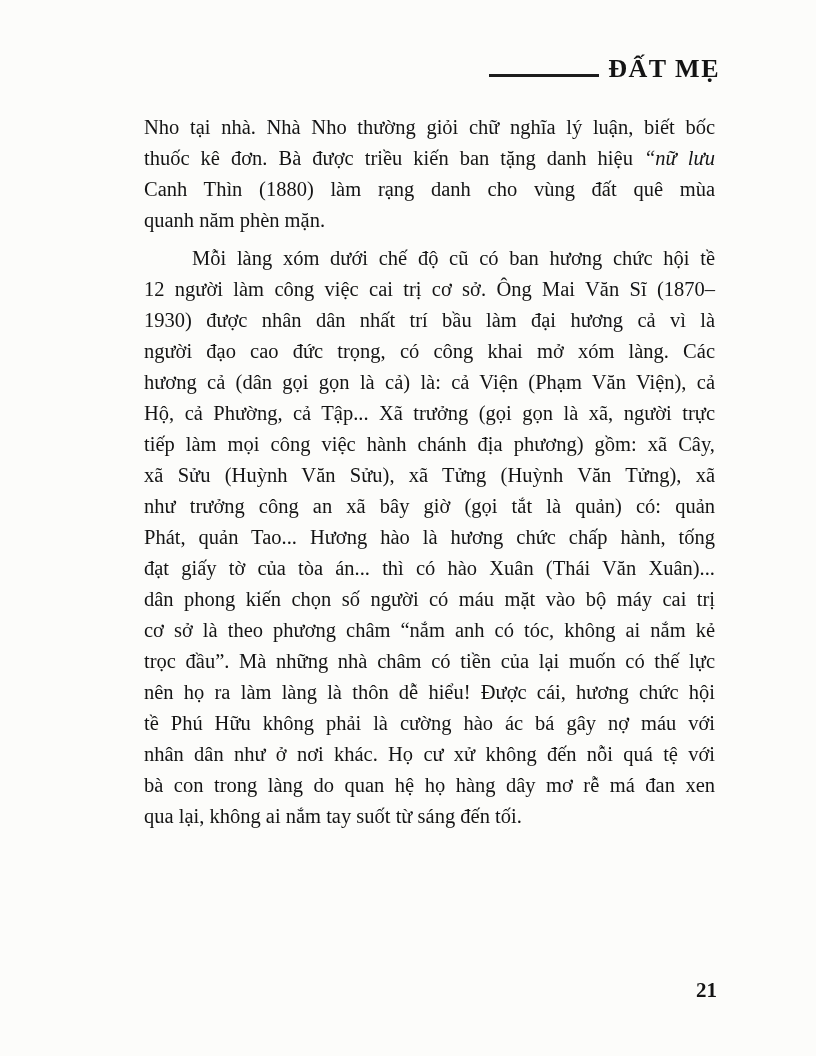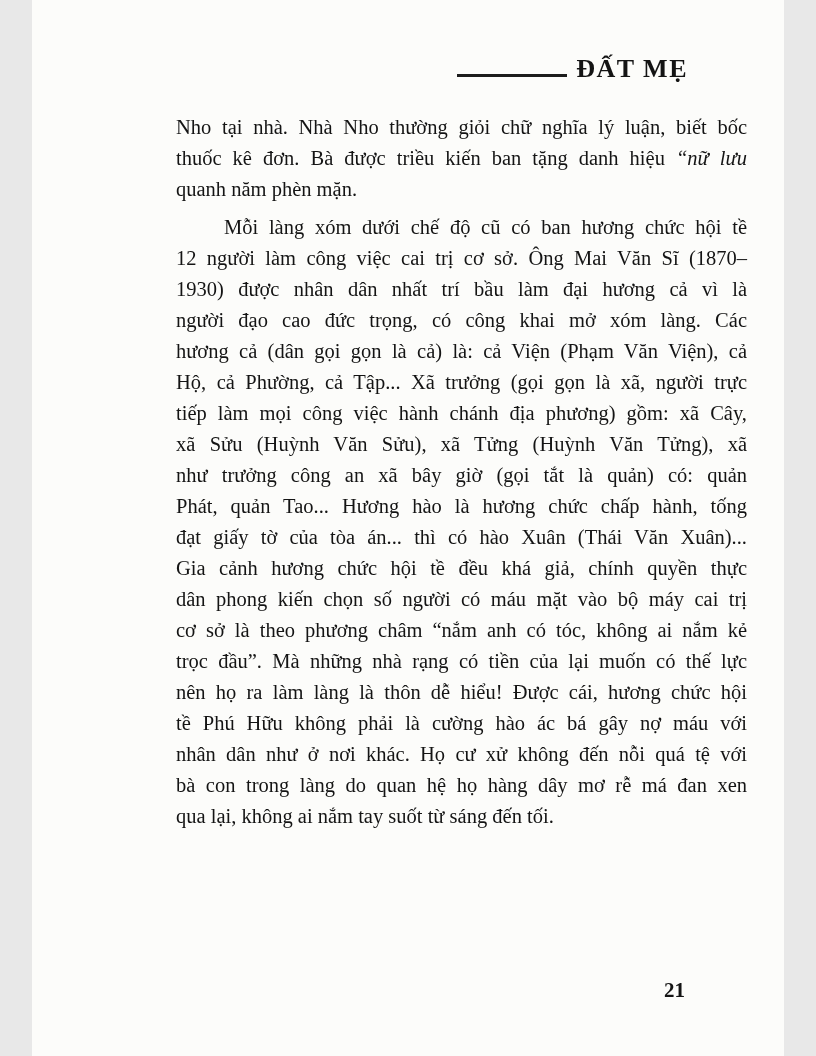--- a/index.html
+++ b/index.html
@@ -1,19 +1,19 @@
 <!DOCTYPE html>
 <html><head>
 <meta charset="utf-8">
 <style>
   * { margin: 0; padding: 0; box-sizing: border-box; }
   html, body { background: #e8e8e8; }
   .page {
     position: relative;
-    width: 752px;
+    width: 816px;
     height: 1056px;
     margin: 0 auto;
     background: #fcfcfa;
     color: #141414;
     font-family: "Liberation Serif", serif;
     overflow: hidden;
   }
   .page-header {
     position: absolute;
     top: 56px;
@@ -69,38 +69,38 @@
 
   <div class="page-header">
     <div class="header-rule"></div>
     <div class="header-title">ĐẤT MẸ</div>
   </div>
 
   <div class="page-body">
       <div class="paragraph">
         <div class="line first-line"><span>Nho tại nhà. Nhà Nho thường giỏi chữ nghĩa lý luận, biết bốc</span></div>
         <div class="line"><span>thuốc kê đơn. Bà được triều kiến ban tặng danh hiệu </span><span class="italic">“nữ lưu</span></div>
+        <div class="line"><span>Canh Thìn (1880) làm rạng danh cho vùng đất quê mùa</span></div>
         <div class="line last-line"><span>quanh năm phèn mặn.</span></div>
       </div>
       <div class="paragraph indented">
         <div class="line first-line"><span>Mỗi làng xóm dưới chế độ cũ có ban hương chức hội tề</span></div>
         <div class="line"><span>12 người làm công việc cai trị cơ sở. Ông Mai Văn Sĩ (1870–</span></div>
         <div class="line"><span>1930) được nhân dân nhất trí bầu làm đại hương cả vì là</span></div>
         <div class="line"><span>người đạo cao đức trọng, có công khai mở xóm làng. Các</span></div>
         <div class="line"><span>hương cả (dân gọi gọn là cả) là: cả Viện (Phạm Văn Viện), cả</span></div>
         <div class="line"><span>Hộ, cả Phường, cả Tập... Xã trưởng (gọi gọn là xã, người trực</span></div>
         <div class="line"><span>tiếp làm mọi công việc hành chánh địa phương) gồm: xã Cây,</span></div>
         <div class="line"><span>xã Sửu (Huỳnh Văn Sửu), xã Tửng (Huỳnh Văn Tửng), xã</span></div>
         <div class="line"><span>như trưởng công an xã bây giờ (gọi tắt là quản) có: quản</span></div>
         <div class="line"><span>Phát, quản Tao... Hương hào là hương chức chấp hành, tống</span></div>
         <div class="line"><span>đạt giấy tờ của tòa án... thì có hào Xuân (Thái Văn Xuân)...</span></div>
-        <div class="line"><span>Gia cảnh hương chức hội tề đều khá giả, chính quyền thực</span></div>
         <div class="line"><span>dân phong kiến chọn số người có máu mặt vào bộ máy cai trị</span></div>
         <div class="line"><span>cơ sở là theo phương châm “nắm anh có tóc, không ai nắm kẻ</span></div>
-        <div class="line"><span>trọc đầu”. Mà những nhà rạng có tiền của lại muốn có thế lực</span></div>
+        <div class="line"><span>trọc đầu”. Mà những nhà châm có tiền của lại muốn có thế lực</span></div>
         <div class="line"><span>nên họ ra làm làng là thôn dễ hiểu! Được cái, hương chức hội</span></div>
         <div class="line"><span>tề Phú Hữu không phải là cường hào ác bá gây nợ máu với</span></div>
         <div class="line"><span>nhân dân như ở nơi khác. Họ cư xử không đến nỗi quá tệ với</span></div>
         <div class="line"><span>bà con trong làng do quan hệ họ hàng dây mơ rễ má đan xen</span></div>
         <div class="line last-line"><span>qua lại, không ai nắm tay suốt từ sáng đến tối.</span></div>
       </div>
     </div>
 
   <div class="page-number">21</div>
 

